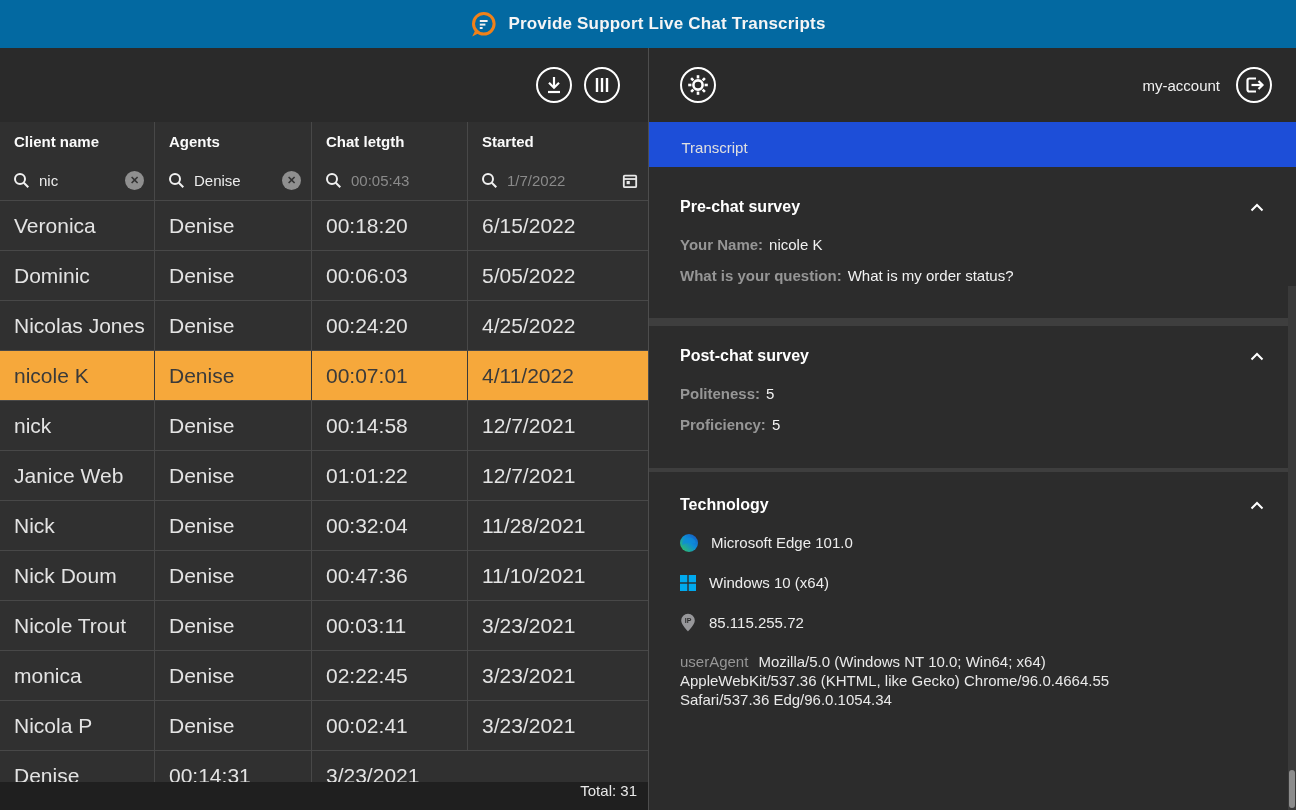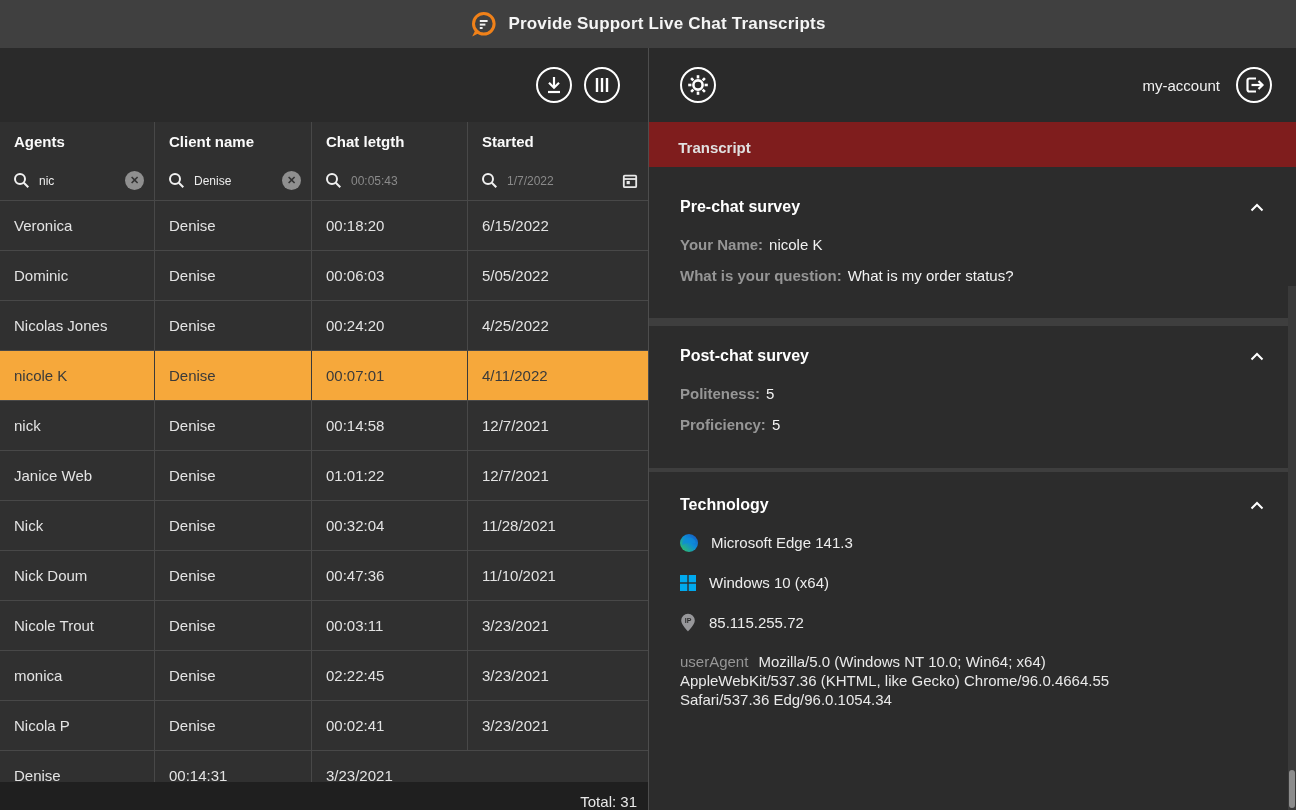--- a/index.html
+++ b/index.html
@@ -2,21 +2,21 @@
 <html style="--accent: #f6a83b; --link_orange: #e9a23b; --highlight_row: #f6a83b; --highlight_text: #3a3a3a; --edge_blue: #0d8bd8; --edge_green: #36c752; --windows_blue: #00a9ee;"><head>
 <meta charset="utf-8">
 <style>
   html,body{margin:0;padding:0;background:#222;}
   body{width:1296px;height:810px;overflow:hidden;font-family:"Liberation Sans","DejaVu Sans",sans-serif;
        -webkit-font-smoothing:antialiased;color:#eee;position:relative;}
   :root{
     --accent:#f6a83b; --link_orange:#e9a23b; --highlight_row:#f6a83b; --highlight_text:#3a3a3a;
   }
   
-  .app-header{height:48px;background:#404040;display:flex;align-items:center;justify-content:center;gap:11px;}
+  .app-header{height:48px;background:#0369a1;display:flex;align-items:center;justify-content:center;gap:11px;}
   .app-header .title{font-size:17px;font-weight:700;color:#f5f5f5;letter-spacing:.2px;}
   
   .main{display:flex;height:762px;position:relative;}
   .v-divider{width:1px;background:#4d4d4d;}
   .left-panel{width:648px;display:flex;flex-direction:column;background:#303030;position:relative;}
   .right-panel{width:647px;display:flex;flex-direction:column;background:#2c2c2c;position:relative;}
   
   .toolbar{height:74px;background:#2a2a2a;display:flex;align-items:center;flex:none;}
   .left-panel .toolbar{justify-content:flex-end;padding-right:28px;gap:12px;}
   .right-panel .toolbar{justify-content:space-between;padding:0 24px 0 31px;}
@@ -28,37 +28,37 @@
   .grid-row{display:grid;grid-template-columns:155px 157px 156px 1fr;}
   .th-row{height:39px;flex:none;}
   .th{display:flex;align-items:center;padding-left:14px;font-size:15px;font-weight:700;color:#fafafa;
       border-right:1px solid #484848;box-sizing:border-box;}
   .th:last-child{border-right:none;}
   .filter-row{height:39px;flex:none;border-bottom:1px solid #484848;}
   .filter-cell{display:flex;align-items:center;padding:0 10px 0 13px;gap:9px;border-right:1px solid #484848;
       box-sizing:border-box;min-width:0;}
   .filter-cell:last-child{border-right:none;}
   .filter-cell input{flex:1;min-width:0;background:transparent;border:none;outline:none;color:#ececec;
-      font-size:12px;font-family:inherit;padding:0;}
+      font-size:15px;font-family:inherit;padding:0;}
   .filter-cell input::placeholder{color:#8a8a8a;opacity:1;}
   .clear-btn{width:19px;height:19px;border-radius:50%;background:#8f8f8f;color:#333;border:none;flex:none;
       font-size:11px;font-weight:700;line-height:19px;text-align:center;padding:0;cursor:pointer;}
   .cal-btn{background:none;border:none;padding:0;flex:none;cursor:pointer;display:flex;}
   .rows-viewport{flex:1;overflow:hidden;position:relative;}
   .row{height:50px;border-bottom:1px solid #484848;box-sizing:border-box;cursor:pointer;}
-  .cell{display:flex;align-items:center;padding-left:14px;font-size:15px;color:#e3e3e3;
+  .cell{display:flex;align-items:center;padding-left:14px;font-size:21px;color:#e3e3e3;
       border-right:1px solid #484848;box-sizing:border-box;}
   .cell:last-child{border-right:none;}
   .row.highlight{background:var(--highlight_row);}
   .row.highlight .cell{color:var(--highlight_text);border-right-color:#3a3a3a;}
   .table-footer{position:absolute;left:0;right:0;bottom:0;height:28px;background:#1f1f1f;
-      display:flex;align-items:flex-end;justify-content:flex-end;padding-right:11px;box-sizing:border-box;z-index:5;}
+      display:flex;align-items:flex-start;justify-content:flex-end;padding-right:11px;box-sizing:border-box;z-index:5;}
   .table-footer span{font-size:15px;color:#e8e8e8;}
   
-  .tabstrip{height:45px;background:#7f1d1d;display:flex;flex:none;font-weight:bold;}
+  .tabstrip{height:45px;background:#1d4ed8;display:flex;flex:none;}
   .tab{width:131px;display:flex;align-items:center;justify-content:center;font-size:15px;color:#e0e0e0;
       cursor:pointer;box-sizing:border-box;border-top:6px solid transparent;}
   .tab.active{background:#2c2c2c;border-top-color:var(--accent);color:#fff;}
   
   .content{flex:1;display:flex;flex-direction:column;position:relative;background:#2c2c2c;overflow:hidden;}
   .section{padding:0 30px 0 31px;box-sizing:border-box;flex:none;position:relative;}
   .sec-gap{height:4px;background:#3e3e3e;flex:none;}
   .s1{height:151px;padding-top:31px;}
   .s2{height:115px;padding-top:21px;}
   .s3{height:142px;padding-top:21px;}
@@ -112,22 +112,22 @@
           <svg width="34" height="34" viewBox="0 0 34 34" stroke="#fff">
             <line x1="12" y1="10" x2="12" y2="24" stroke-width="2.4"></line>
             <line x1="17" y1="10" x2="17" y2="24" stroke-width="2.4"></line>
             <line x1="22" y1="10" x2="22" y2="24" stroke-width="2.4"></line>
           </svg>
         </span>
       </button>
     </div>
 
     <div class="grid-row th-row">
+      <div class="th">Client name</div>
       <div class="th">Agents</div>
-      <div class="th">Client name</div>
       <div class="th">Chat letgth</div>
       <div class="th">Started</div>
     </div>
 
     <div class="grid-row filter-row">
       <div class="filter-cell">
         <span>
           <svg width="17" height="17" viewBox="0 0 17 17" fill="none" stroke="#f0f0f0">
             <circle cx="7" cy="7" r="5" stroke-width="2"></circle>
               <line x1="10.8" y1="10.8" x2="15.3" y2="15.3" stroke-width="2"></line>
@@ -352,21 +352,21 @@
                 <linearGradient id="eg" x1="0" y1="1" x2="1" y2="0">
                   <stop offset="0" stop-color="#36c752"></stop>
                     <stop offset="0.55" stop-color="#0d8bd8"></stop>
                     <stop offset="1" stop-color="#1a52bf"></stop>
                 </linearGradient>
               </defs>
               <circle cx="9" cy="9" r="9" fill="url(#eg)"></circle>
               <path d="M2.3 11.5 C2.3 6.5 5.3 3.6 9.2 3.6 C13 3.6 15.6 6.2 15.6 8.9 L8.2 8.9 C5.6 8.9 3.5 10 2.3 11.5 Z" fill="#0d8bd8" opacity="0.75"></path>
             </svg>
           </span>
-          <span>Microsoft Edge 141.3</span>
+          <span>Microsoft Edge 101.0</span>
         </div>
         <div class="tech-item">
           <span>
             <svg width="16" height="16" viewBox="0 0 16 16" fill="#00a9ee">
               <rect x="0" y="0" width="7.3" height="7.3"></rect>
                 <rect x="8.7" y="0" width="7.3" height="7.3"></rect>
               <rect x="0" y="8.7" width="7.3" height="7.3"></rect>
                 <rect x="8.7" y="8.7" width="7.3" height="7.3"></rect>
             </svg>
           </span>

